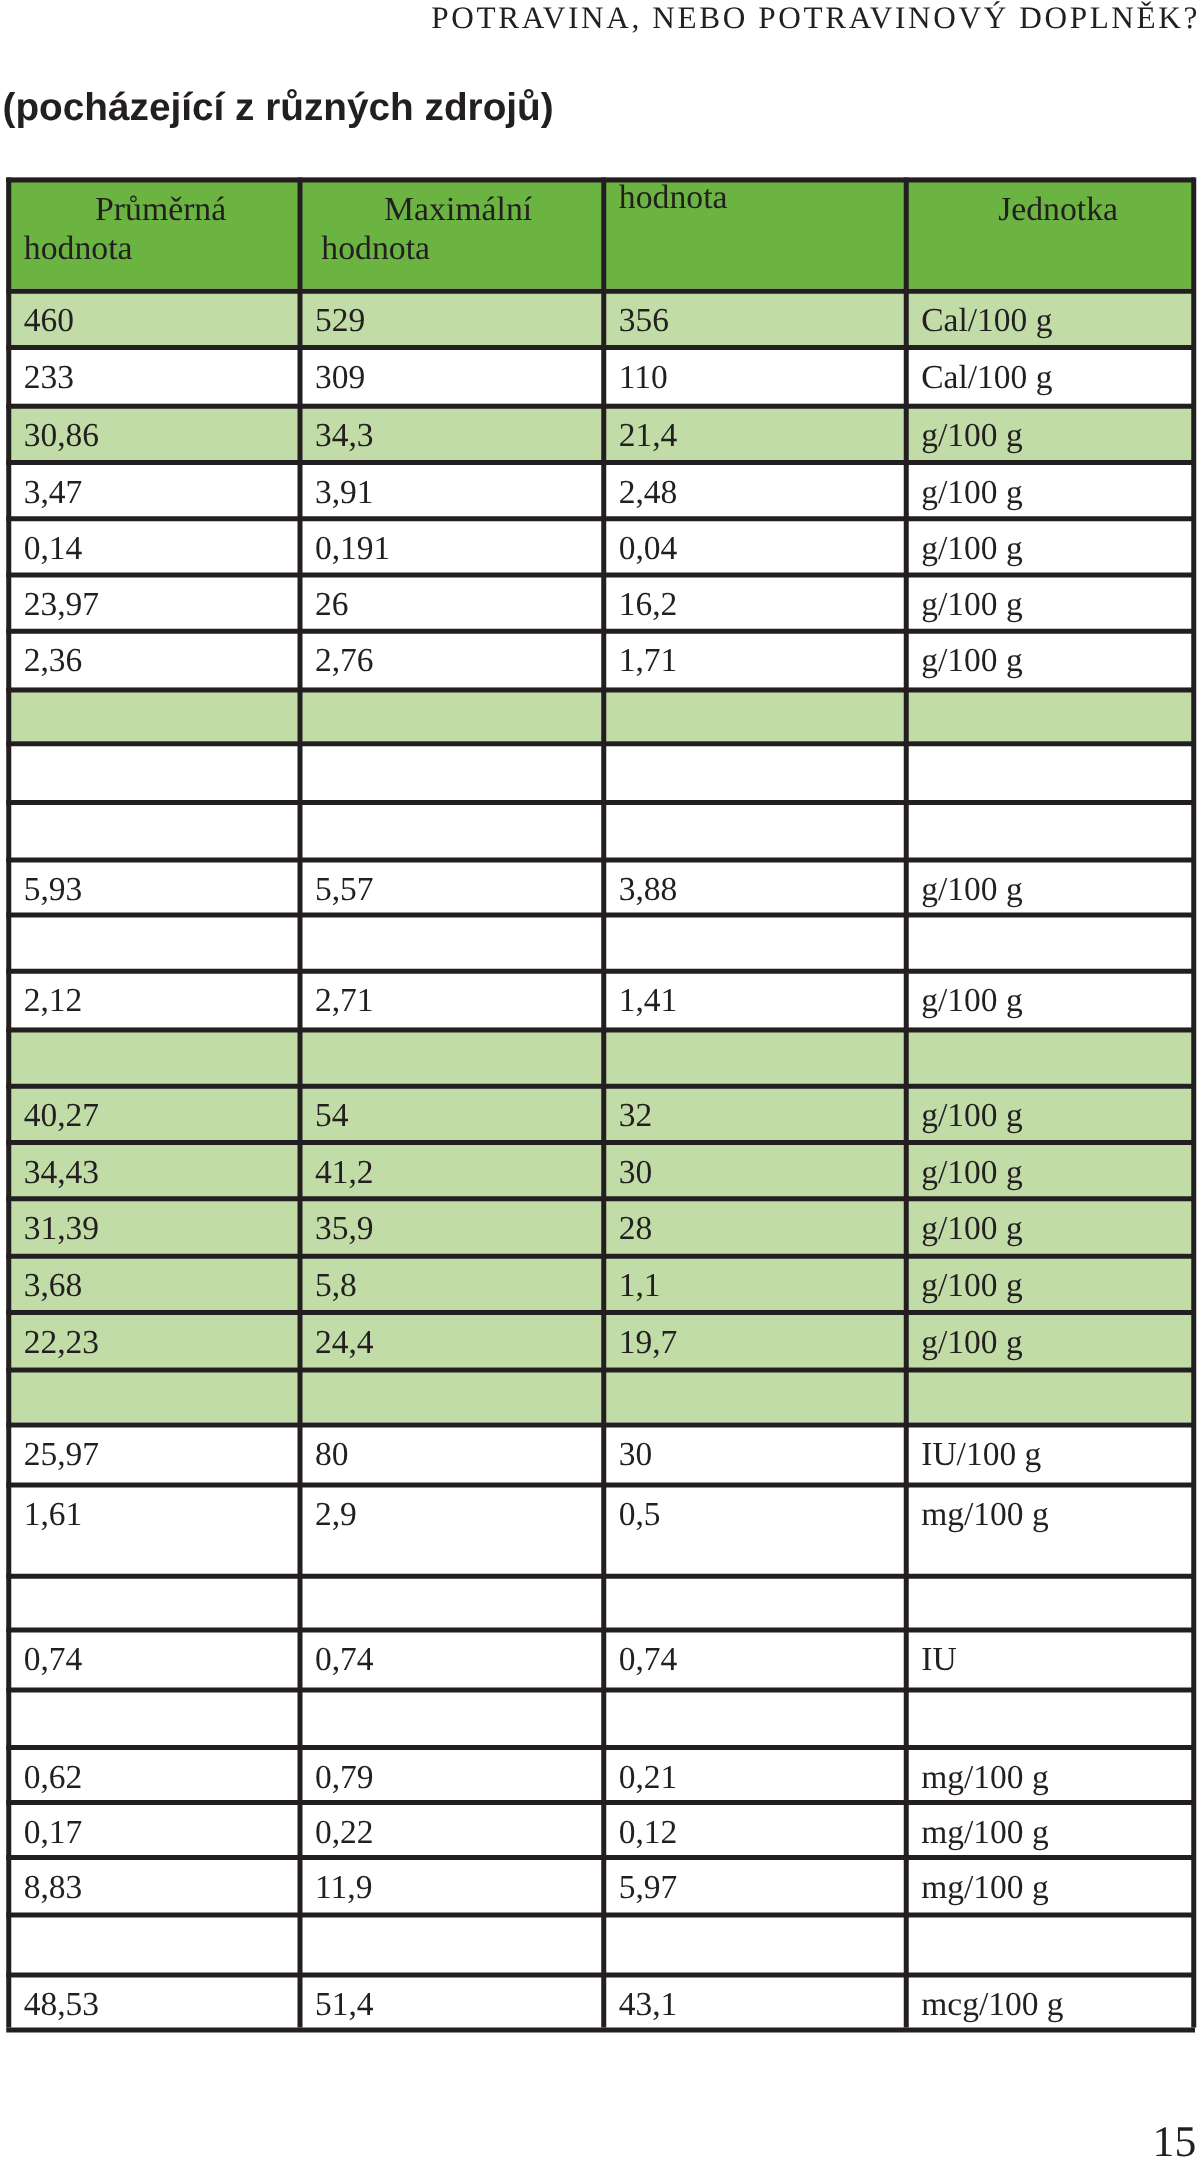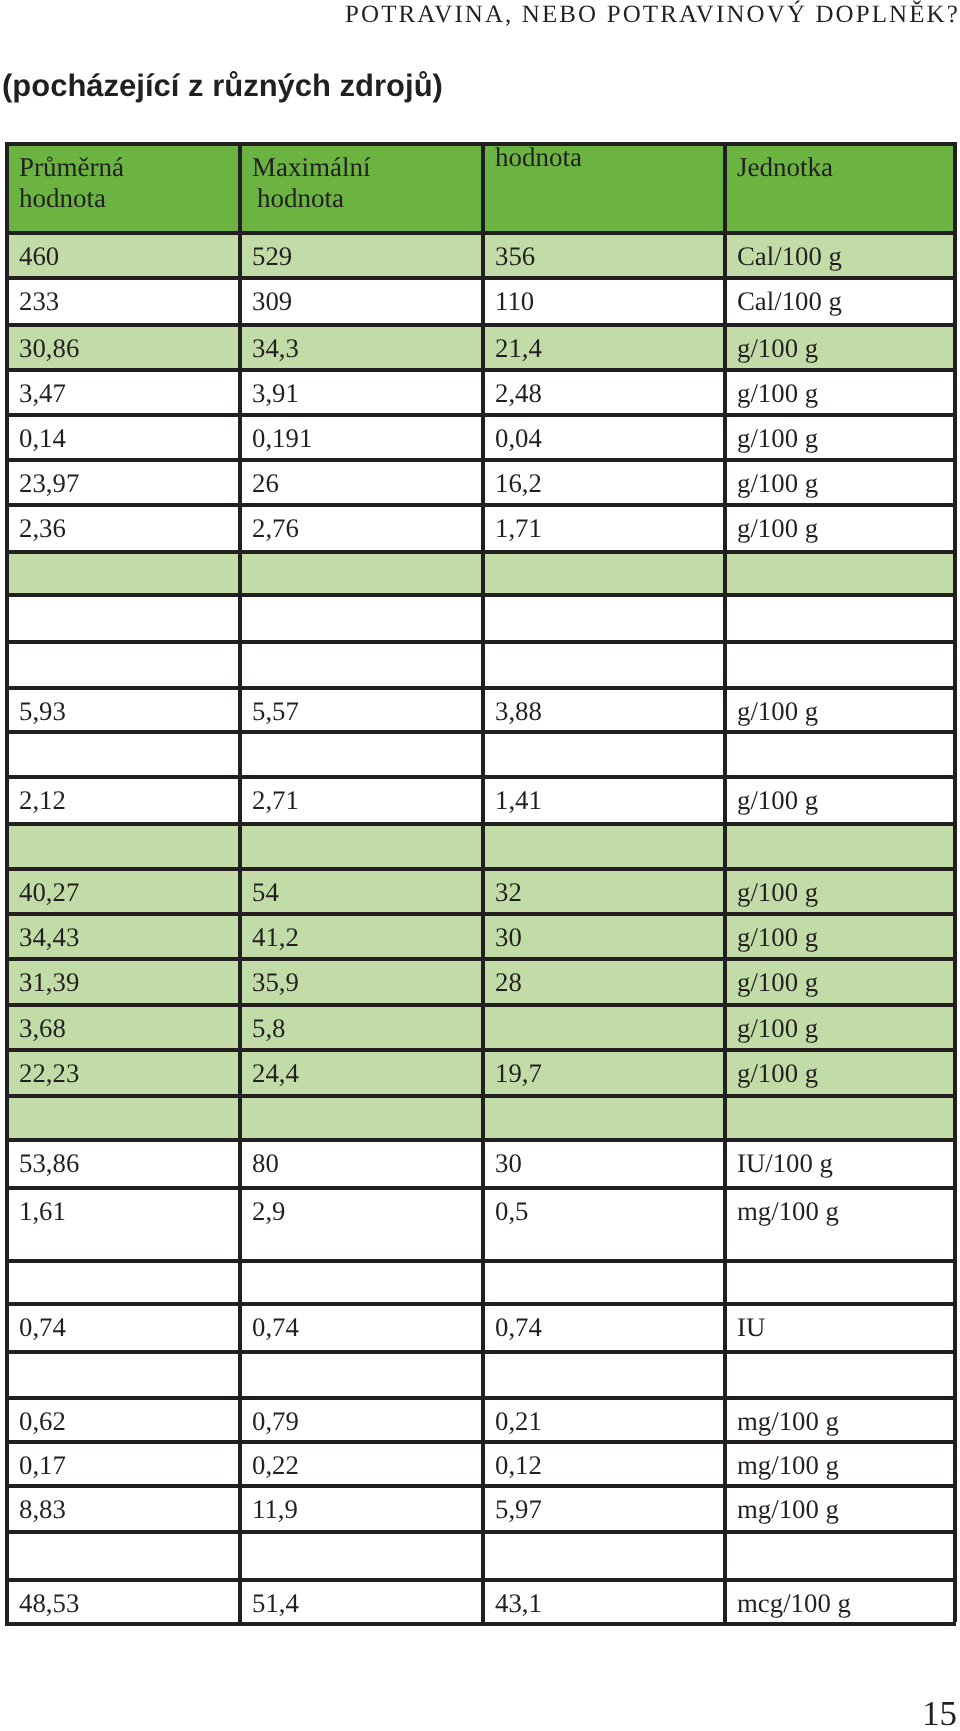--- a/index.html
+++ b/index.html
@@ -12,21 +12,21 @@
 
   .subtitle{position:absolute;left:2px;top:68px;font-family:"Liberation Sans",sans-serif;
     font-weight:bold;font-size:31px;color:#231f20;white-space:nowrap;}
 
   .tbl{position:absolute;left:5px;top:142px;
     width:951px;height:1480px;}
 
   .hdrrow{position:absolute;left:0;top:0;width:951px;height:89px;background:#6bb442;}
   .hcell{position:absolute;top:0;height:89px;box-sizing:border-box;padding-left:14px;}
   .hcell .hl1,.hcell .hl2{display:block;font-size:27px;line-height:31px;color:#231f20;white-space:pre;}
-  .hcell .hl1{padding-top:10px;}
+  .hcell .hl1{padding-top:10px;text-align:center;}
   .hcell-1 .hl2{padding-left:5px;}
 
   .trow{position:absolute;left:0;width:951px;}
   .fl-green{background:#c2dca8;}
   .fl-white{background:#ffffff;}
   .cell{position:absolute;top:0;height:100%;box-sizing:border-box;padding-left:14px;}
   .cell span{display:block;font-size:26.8px;line-height:30px;padding-top:10px;color:#231f20;white-space:pre;}
 
   .hrule{position:absolute;left:0;width:951px;height:3.5px;background:#231f20;}
   .vrule{position:absolute;top:0;height:1480px;width:3.5px;background:#231f20;}
@@ -286,20 +286,23 @@
           <span>g/100 g</span>
         </div>
   </div>
   <div class="trow fl-green" style="top:861px;height:45px">
     <div class="cell cell-0" style="left:0px;width:233px">
           <span>3,68</span>
         </div>
     <div class="cell cell-1" style="left:233px;width:243px">
           <span>5,8</span>
         </div>
+    <div class="cell cell-2" style="left:476px;width:242px">
+          <span>1,1</span>
+        </div>
     <div class="cell cell-3" style="left:718px;width:233px">
           <span>g/100 g</span>
         </div>
   </div>
   <div class="trow fl-green" style="top:906px;height:46px">
     <div class="cell cell-0" style="left:0px;width:233px">
           <span>22,23</span>
         </div>
     <div class="cell cell-1" style="left:233px;width:225px">
           <span>24,4</span>
@@ -320,21 +323,21 @@
         </div>
     <div class="cell cell-2" style="left:476px;width:242px">
           <span></span>
         </div>
     <div class="cell cell-3" style="left:718px;width:233px">
           <span></span>
         </div>
   </div>
   <div class="trow fl-white" style="top:996px;height:48px">
     <div class="cell cell-0" style="left:0px;width:233px">
-          <span>53,86</span>
+          <span>25,97</span>
         </div>
     <div class="cell cell-1" style="left:233px;width:243px">
           <span>80</span>
         </div>
     <div class="cell cell-2" style="left:476px;width:242px">
           <span>30</span>
         </div>
     <div class="cell cell-3" style="left:718px;width:233px">
           <span>IU/100 g</span>
         </div>

